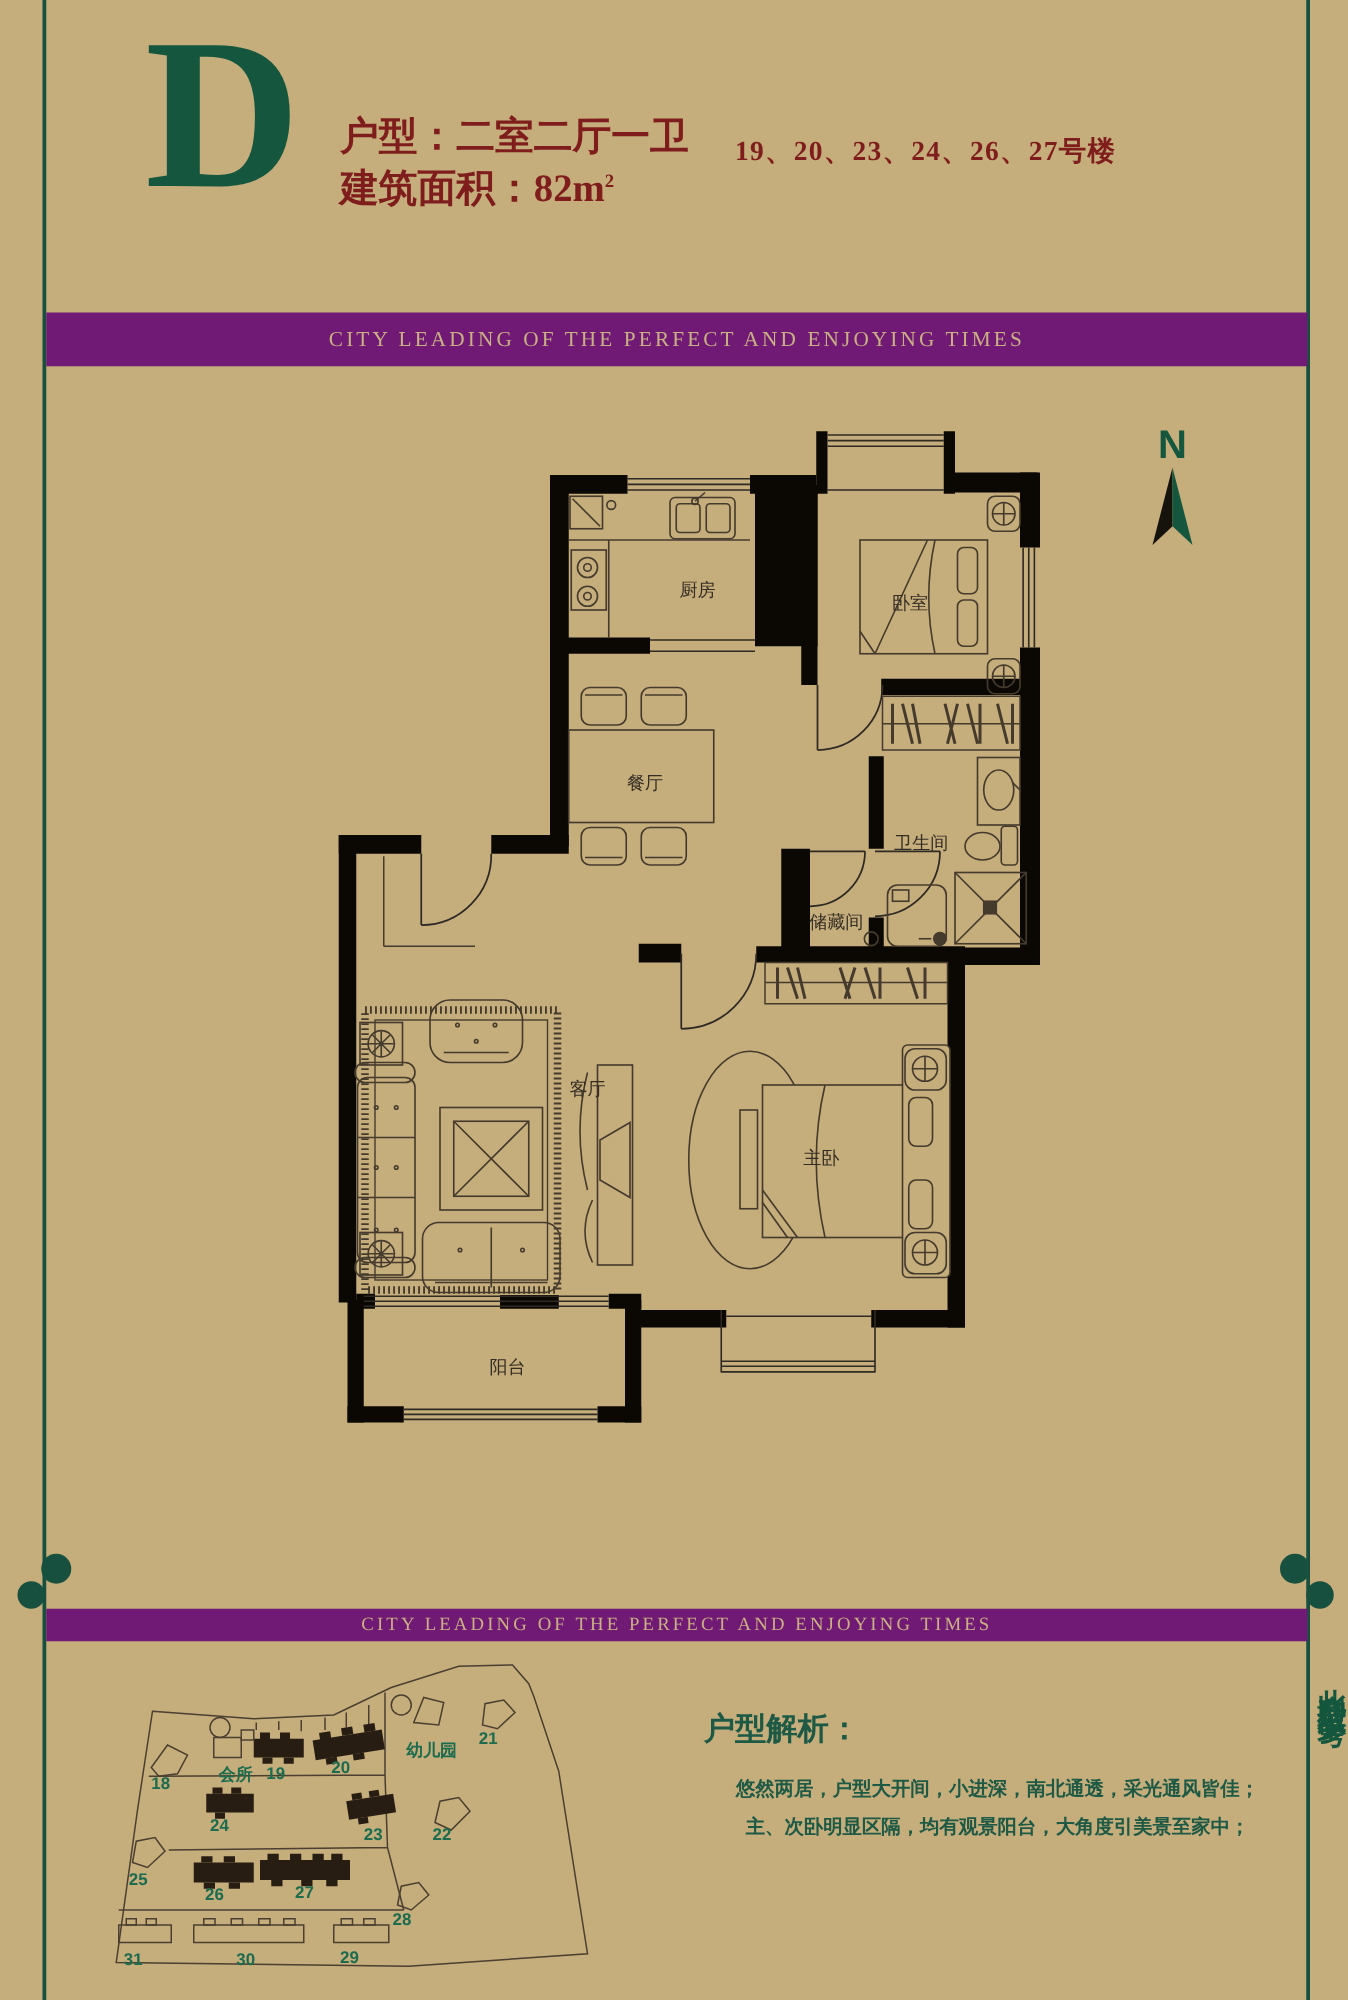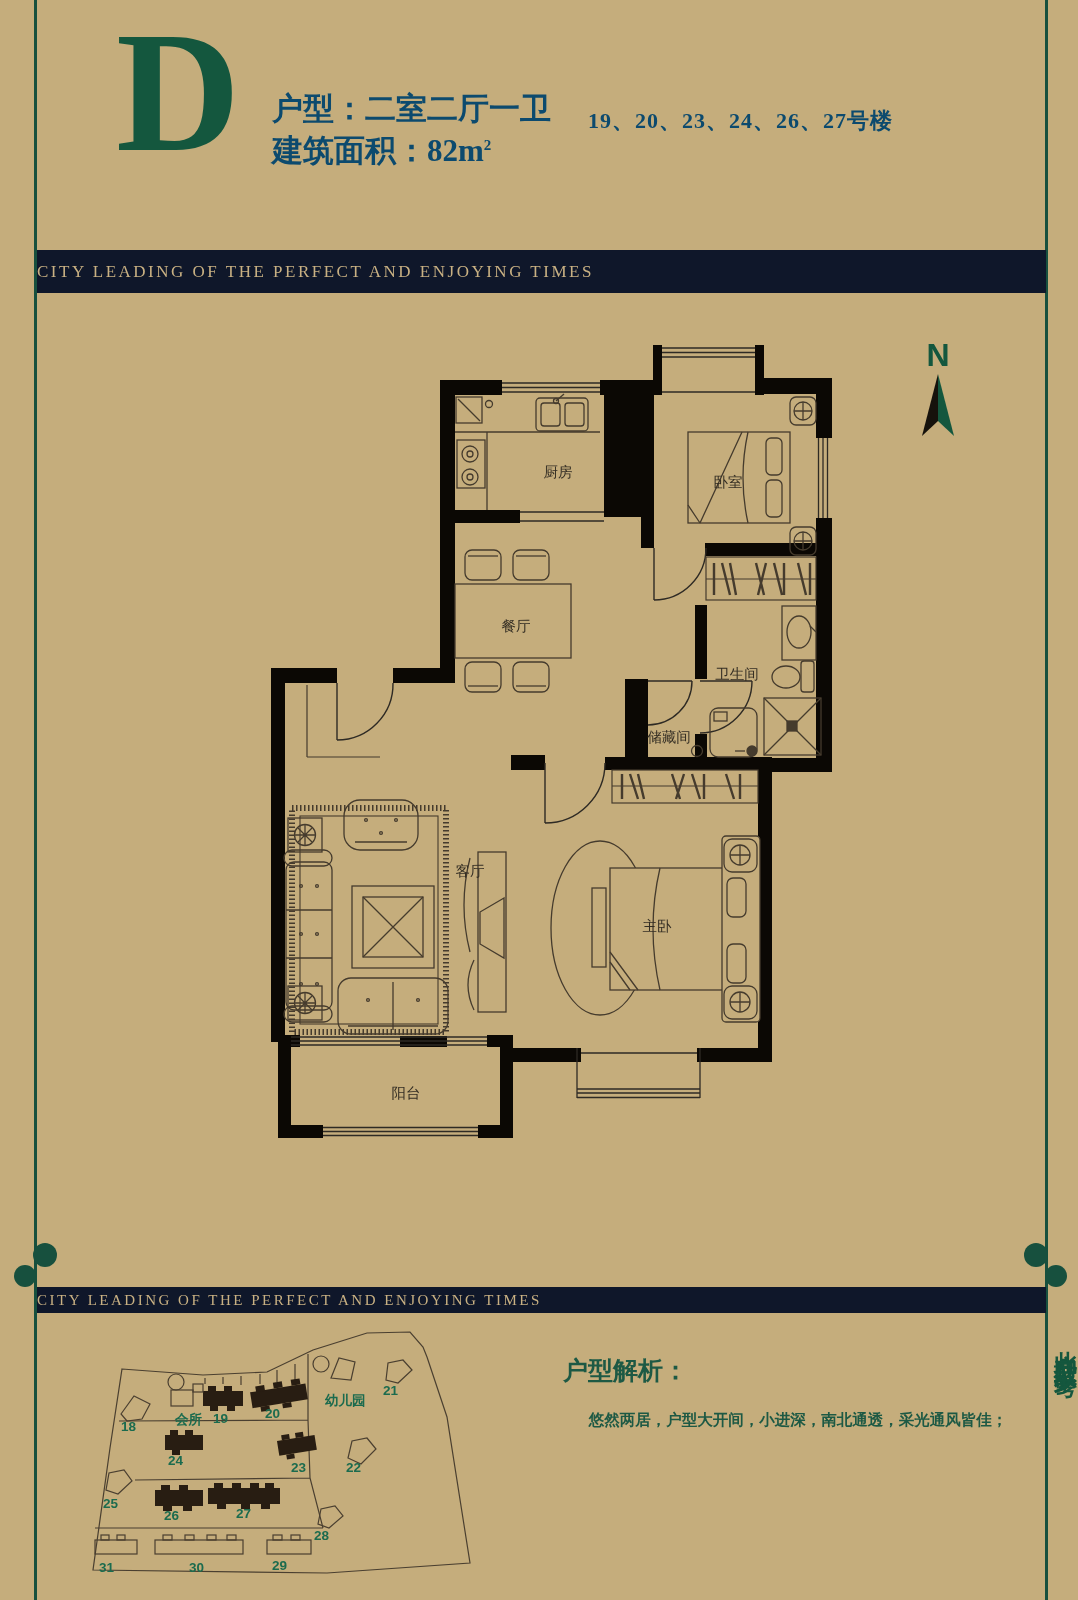--- a/index.html
+++ b/index.html
@@ -1,35 +1,35 @@
 <!DOCTYPE html>
 <html><head>
 <meta charset="utf-8">
 <style>
   html,body{margin:0;padding:0;}
   body{width:1078px;height:1600px;position:relative;overflow:hidden;
        background:#c5ad7c;font-family:"Liberation Serif",serif;}
   .abs{position:absolute;}
   .vline{position:absolute;top:0;width:3px;height:1600px;background:#17503e;}
-  .banner{position:absolute;left:37px;width:1009px;background:#0f172a;
-          color:#c9b183;letter-spacing:2.5px;
+  .banner{position:absolute;left:37px;width:1009px;background:#701a75;
+          color:#c9b183;text-align:center;letter-spacing:2.5px;
           font-family:"Liberation Serif",serif;}
   .banner.top{top:250px;height:43px;line-height:43px;font-size:17px;}
   .banner.bottom{top:1287px;height:26px;line-height:26px;font-size:15px;}
   .dot{position:absolute;border-radius:50%;background:#17503e;}
   .d-letter{position:absolute;left:116px;top:24px;font-size:172px;line-height:0.8;
             font-weight:bold;color:#14573e;font-family:"Liberation Serif",serif;}
-  .hd{position:absolute;color:#0c4a6e;font-weight:bold;white-space:nowrap;
+  .hd{position:absolute;color:#7f1d1d;font-weight:bold;white-space:nowrap;
       font-family:"Liberation Serif",serif;}
   .hd.unit{left:272px;top:88px;font-size:31px;}
   .hd.area{left:272px;top:130px;font-size:31px;}
   .hd.blds{left:588px;top:106px;font-size:22px;letter-spacing:1px;}
   .hd sup{font-size:15px;}
   .analysis{position:absolute;left:563px;top:1350px;width:470px;color:#1d5944;}
-  .analysis h3{margin:4px 0 18px 0;font-size:25px;color:#1d5944;
+  .analysis h3{margin:16px 0 18px 0;font-size:25px;color:#1d5944;
                font-family:"Liberation Sans",sans-serif;}
   .analysis .ln{font-size:15.5px;font-weight:bold;line-height:30px;white-space:nowrap;
                 font-family:"Liberation Serif",serif;text-align:center;}
   .vnote{position:absolute;left:1050px;top:1332px;writing-mode:vertical-rl;
          font-size:23px;font-weight:bold;color:#14573e;letter-spacing:4px;
          font-family:"Liberation Serif",serif;}
   svg text{font-family:"Liberation Sans",sans-serif;}
   svg .rlabel{font-size:14.5px;fill:#332d23;}
   svg .slabel{font-size:13.5px;fill:#1b6b4e;font-weight:bold;}
 </style>
@@ -357,15 +357,16 @@
     <text class="slabel" x="259" y="222">28</text>
     <text class="slabel" x="217" y="252">29</text>
     <text class="slabel" x="134" y="254">30</text>
     <text class="slabel" x="44" y="254">31</text>
   </g>
 </svg>
 
 <section class="analysis">
   <h3>户型解析：</h3>
   <div class="ln">悠然两居，户型大开间，小进深，南北通透，采光通风皆佳；</div>
+  <div class="ln">主、次卧明显区隔，均有观景阳台，大角度引美景至家中；</div>
 </section>
 
 <div class="vnote">此户型只做参考</div>
 
 </body></html>

